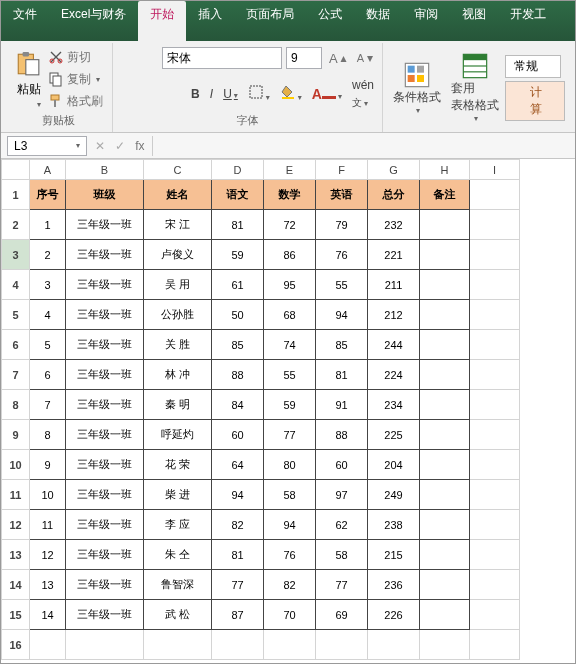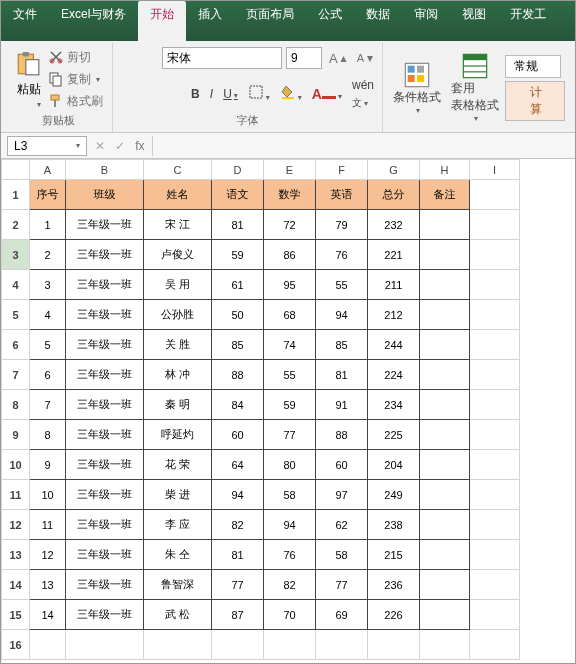--- a/index.html
+++ b/index.html
@@ -25,21 +25,21 @@
 .namebar{display:flex;align-items:center;border-bottom:1px solid #c6c6c6;background:#f6f6f6;height:26px;padding:4px 6px;gap:8px}
 .namebox{width:80px;height:20px;border:1px solid #abadb3;background:#fff;padding:2px 6px;display:flex;justify-content:space-between;align-items:center}
 .fxb{display:flex;align-items:center;gap:10px;color:#777}
 .fxb span{cursor:pointer}
 .grid{overflow:auto;position:relative}
 table.ss{border-collapse:collapse;table-layout:fixed}
 .ss td,.ss th{border:1px solid #d4d4d4;height:30px;font-size:11px;text-align:center;background:#fff}
 .colh{background:#eee;color:#444;font-weight:normal;height:20px!important}
 .rowh{background:#eee;color:#444;width:28px}
 .corner{background:#eee;width:28px;height:20px!important}
-.headercell{background:#f6c094!important;font-weight:normal;border:1px solid #444!important}
+.headercell{background:#f6c094!important;font-weight:bold;border:1px solid #444!important}
 .datacell{border:1px solid #444!important}
 .sel-row .rowh{background:#d2e3d2}
 .red{color:#c0392b}
 </style>
 </head>
 <body>
 
 <div class="menubar">
     <div class="tab">文件</div>
     <div class="tab">Excel与财务</div>

